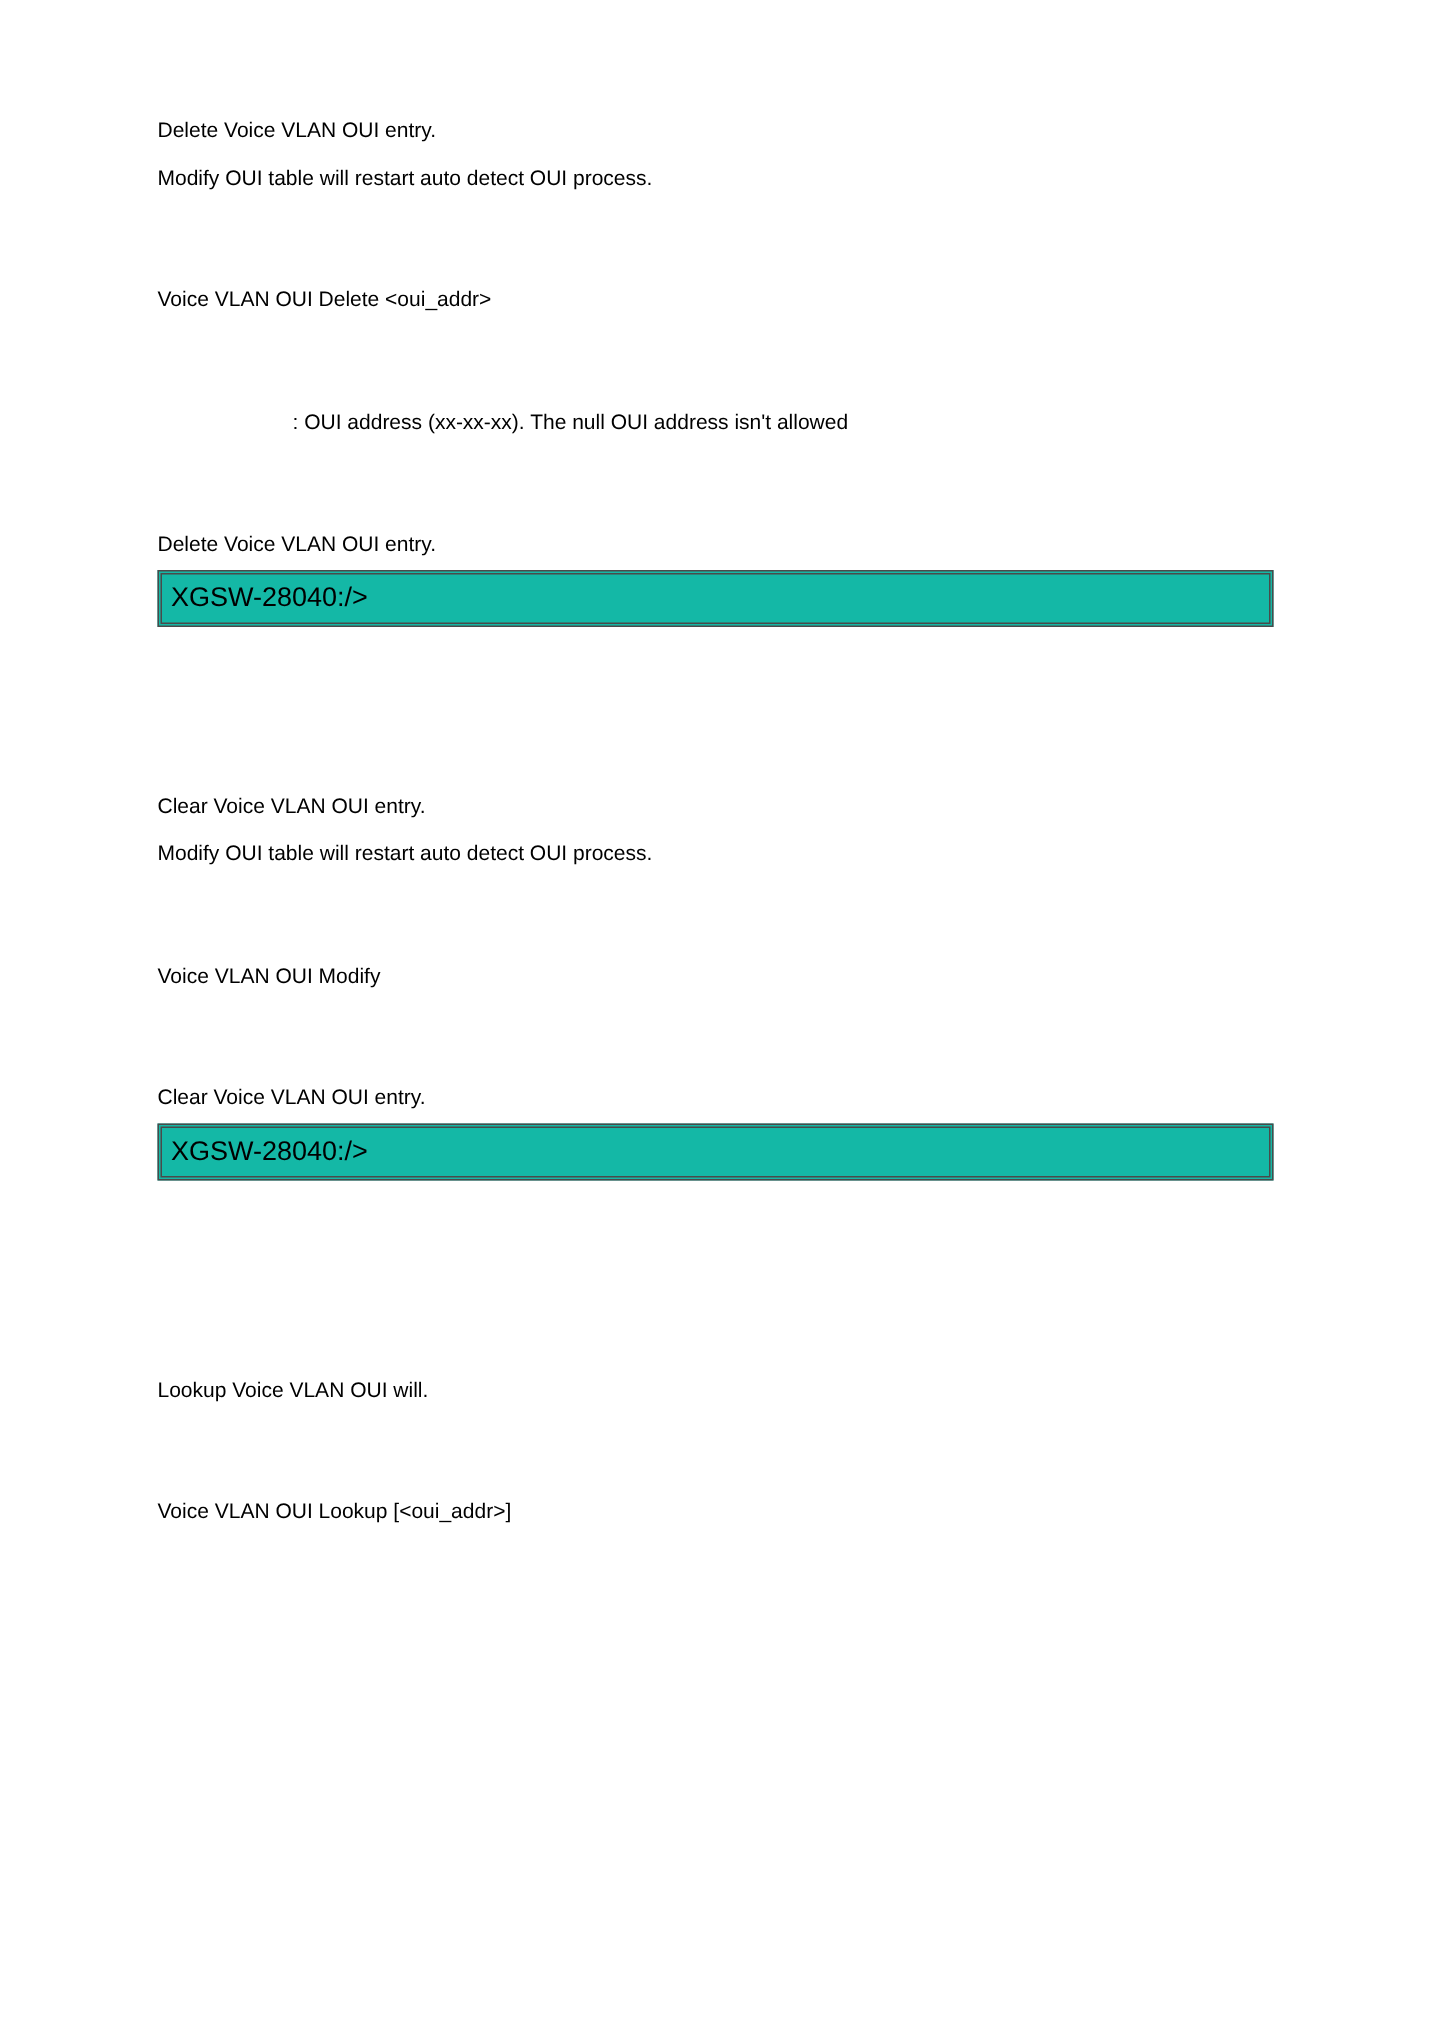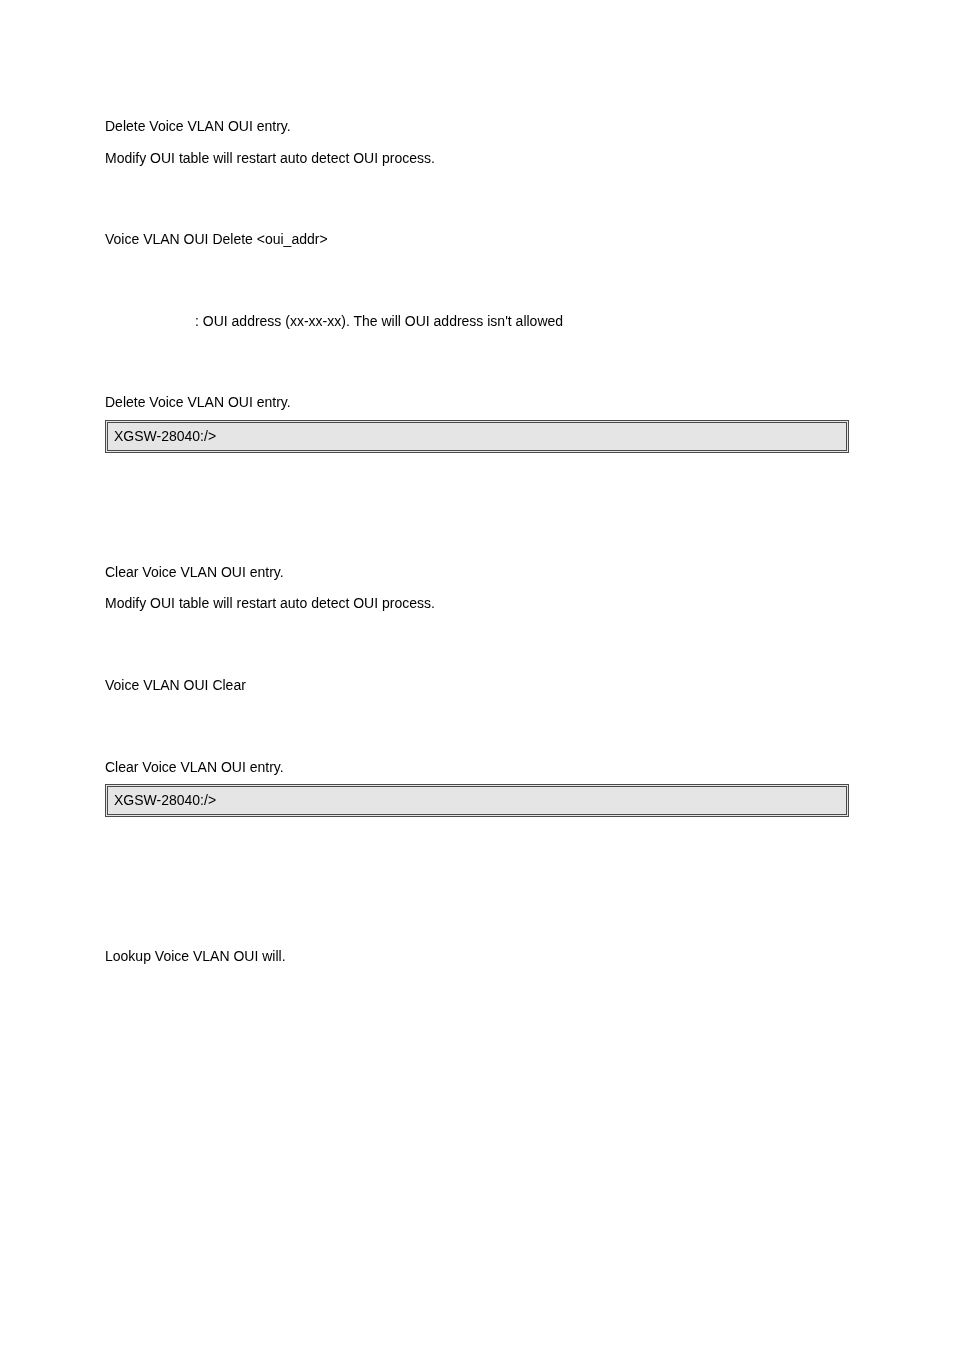--- a/index.html
+++ b/index.html
@@ -8,41 +8,41 @@
     background: #ffffff;
     font-family: Arial, Helvetica, sans-serif;
     font-size: 14px;
     color: #000000;
     width: 954px;
     height: 1350px;
     position: relative;
     box-sizing: border-box;
   }
   .page {
-    padding: 117px 105px 0 105px;
+    padding: 77px 105px 0 105px;
     box-sizing: border-box;
   }
   .line {
     line-height: 1.4;
     margin-bottom: 12px;
   }
   .gap-sm {
     height: 30px;
   }
   .gap-md {
     height: 50px;
   }
   .gap-lg {
     height: 80px;
   }
   .code-box {
     border: 3px double #4a4a4a;
-    background: #e5e5e5;
+    background: #14b8a6;
     padding: 5px 6px;
-    font-size: 14px;
+    font-size: 18px;
     line-height: 1.2;
     margin-top: -5px;
     box-sizing: border-box;
   }
   .indent {
     padding-left: 90px;
   }
   .page-number {
     position: absolute;
     top: 1349px;
@@ -59,47 +59,48 @@
 
   <div class="line">Delete Voice VLAN OUI entry.</div>
   <div class="line">Modify OUI table will restart auto detect OUI process.</div>
 
   <div class="gap-md"></div>
 
   <div class="line">Voice VLAN OUI Delete &lt;oui_addr&gt;</div>
 
   <div class="gap-md"></div>
 
-  <div class="line indent">: OUI address (xx-xx-xx). The will OUI address isn't allowed</div>
+  <div class="line indent">: OUI address (xx-xx-xx). The null OUI address isn't allowed</div>
 
   <div class="gap-md"></div>
 
   <div class="line">Delete Voice VLAN OUI entry.</div>
 
   <div class="code-box">XGSW-28040:/&gt;</div>
 
   <div class="gap-lg"></div>
   <div class="gap-sm"></div>
 
   <div class="line">Clear Voice VLAN OUI entry.</div>
   <div class="line">Modify OUI table will restart auto detect OUI process.</div>
 
   <div class="gap-md"></div>
 
-  <div class="line">Voice VLAN OUI Clear</div>
+  <div class="line">Voice VLAN OUI Modify</div>
 
   <div class="gap-md"></div>
 
   <div class="line">Clear Voice VLAN OUI entry.</div>
 
   <div class="code-box">XGSW-28040:/&gt;</div>
 
   <div class="gap-lg"></div>
   <div class="gap-md"></div>
 
   <div class="line">Lookup Voice VLAN OUI will.</div>
 
   <div class="gap-md"></div>
 
+  <div class="line">Voice VLAN OUI Lookup [&lt;oui_addr&gt;]</div>
 
 </div>
 
 <div class="page-number">520</div>
 
 </body></html>

